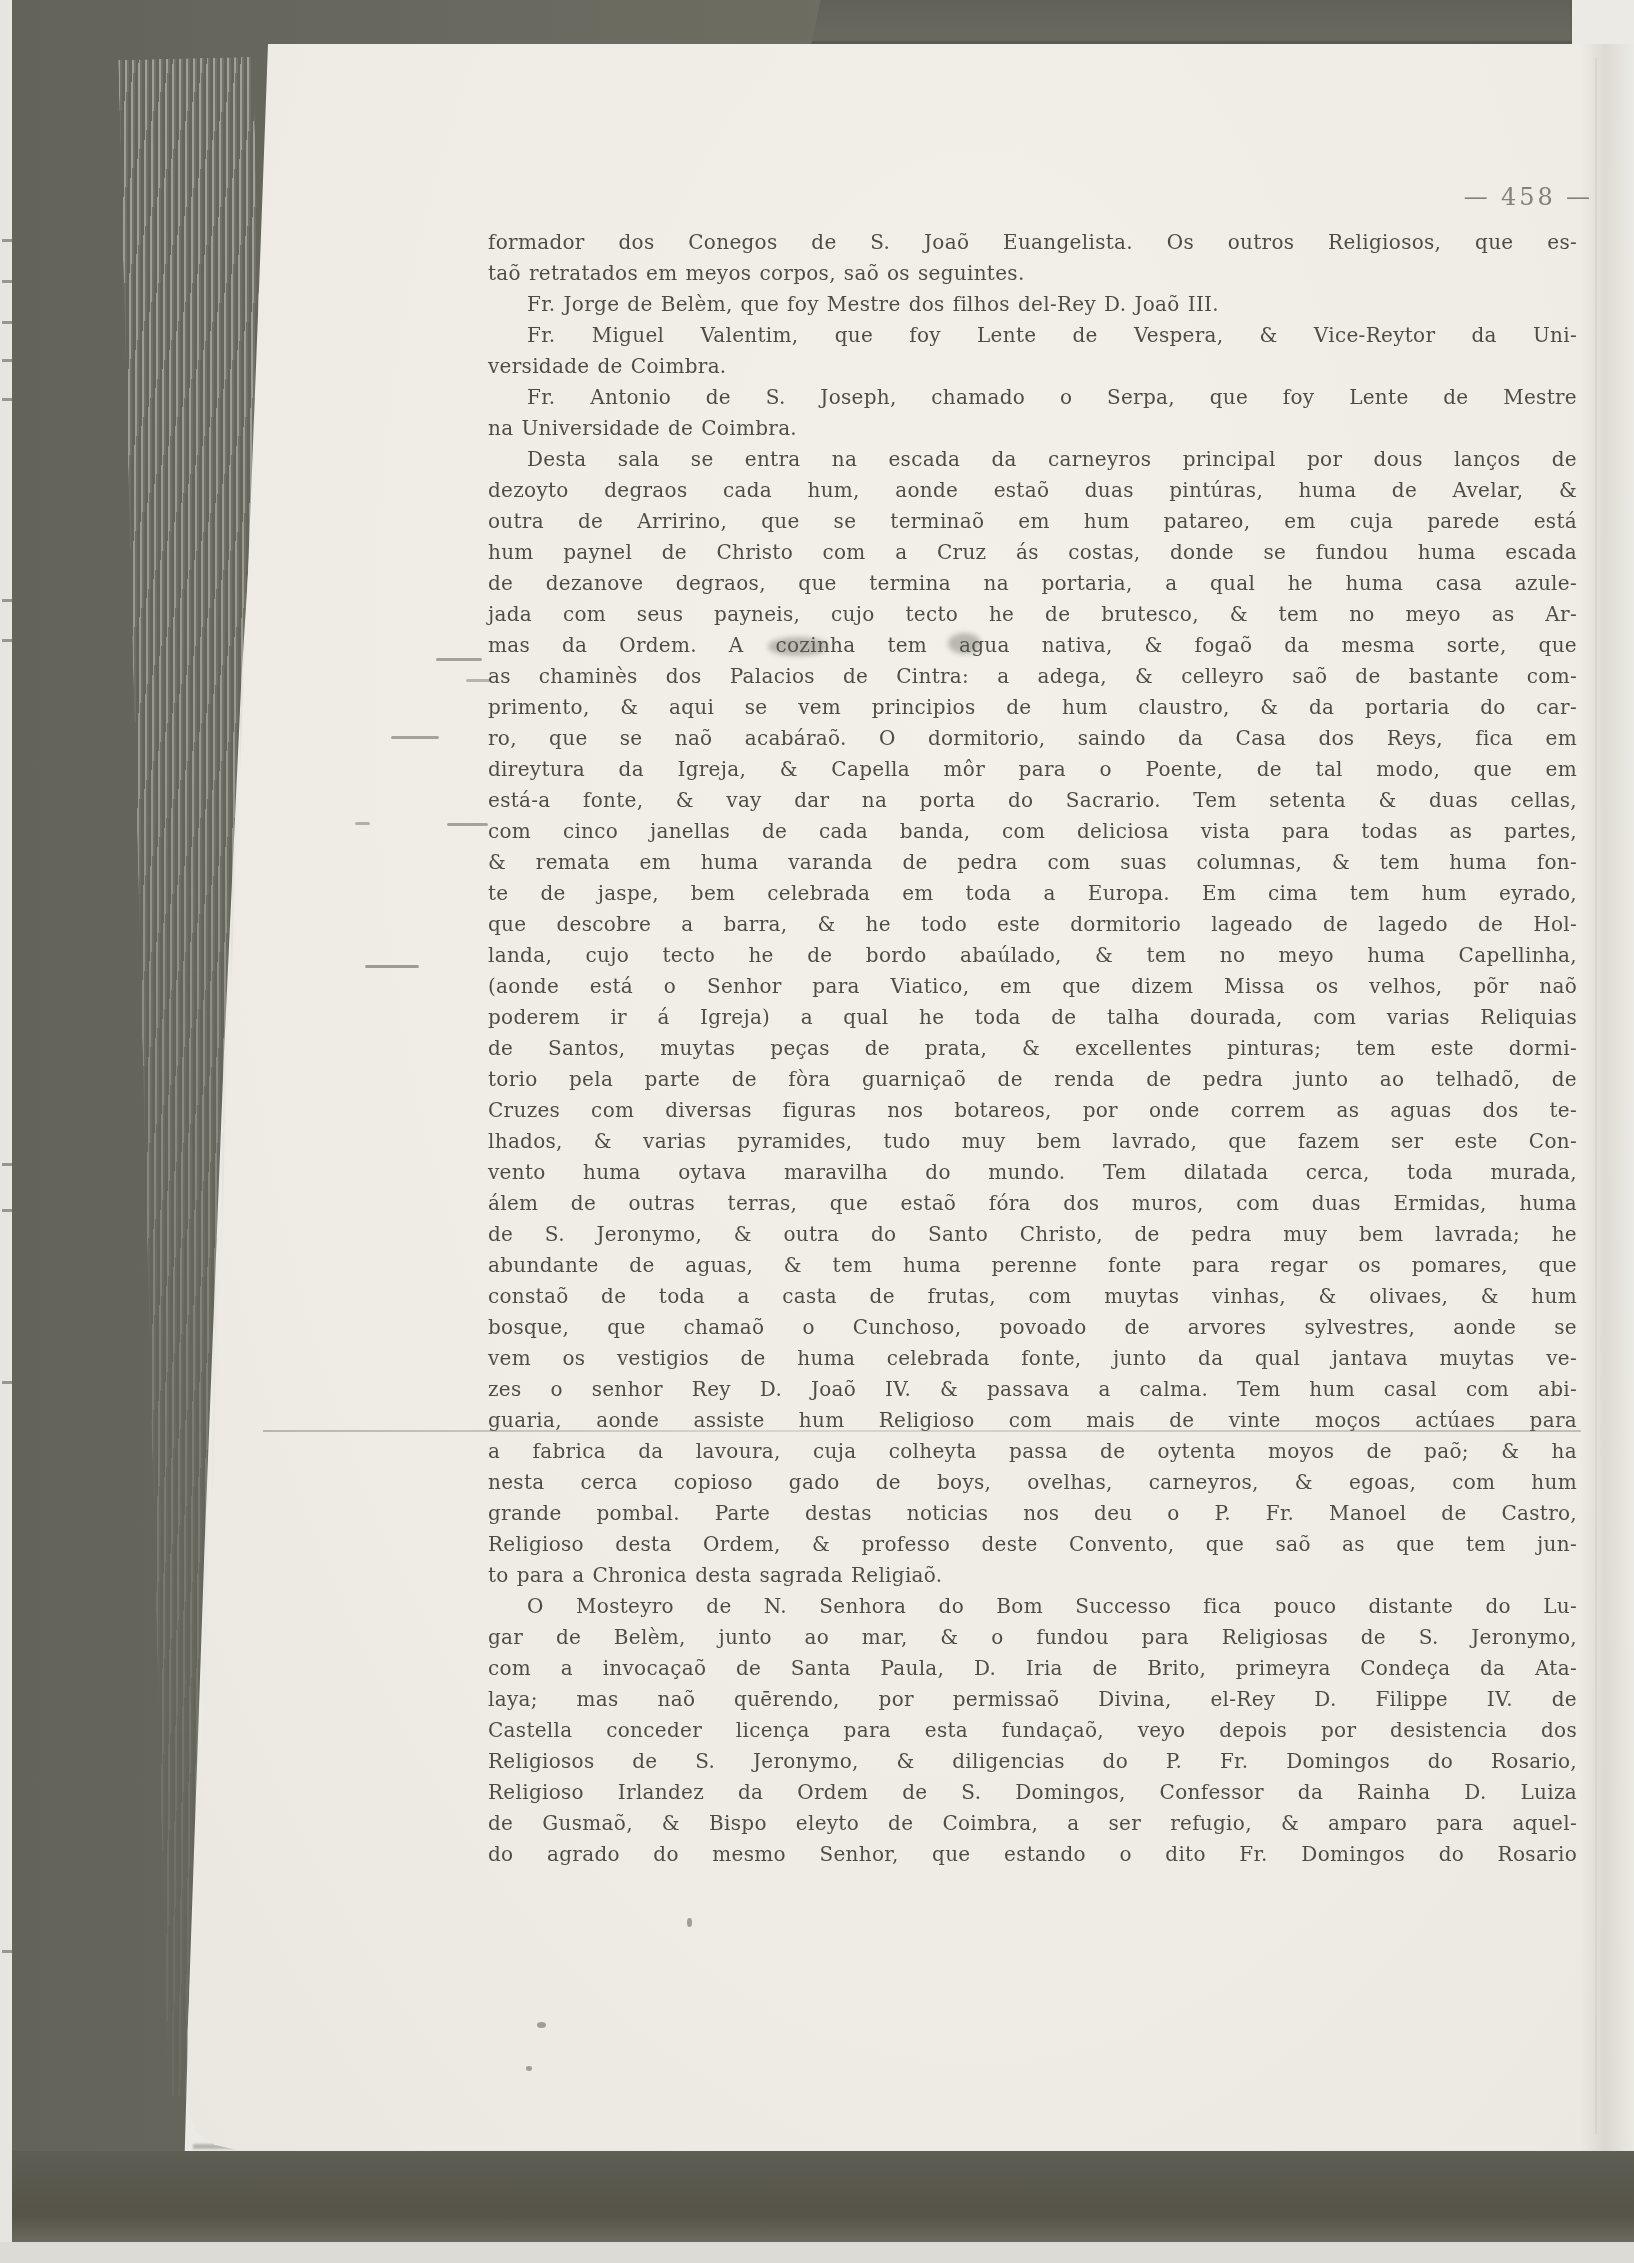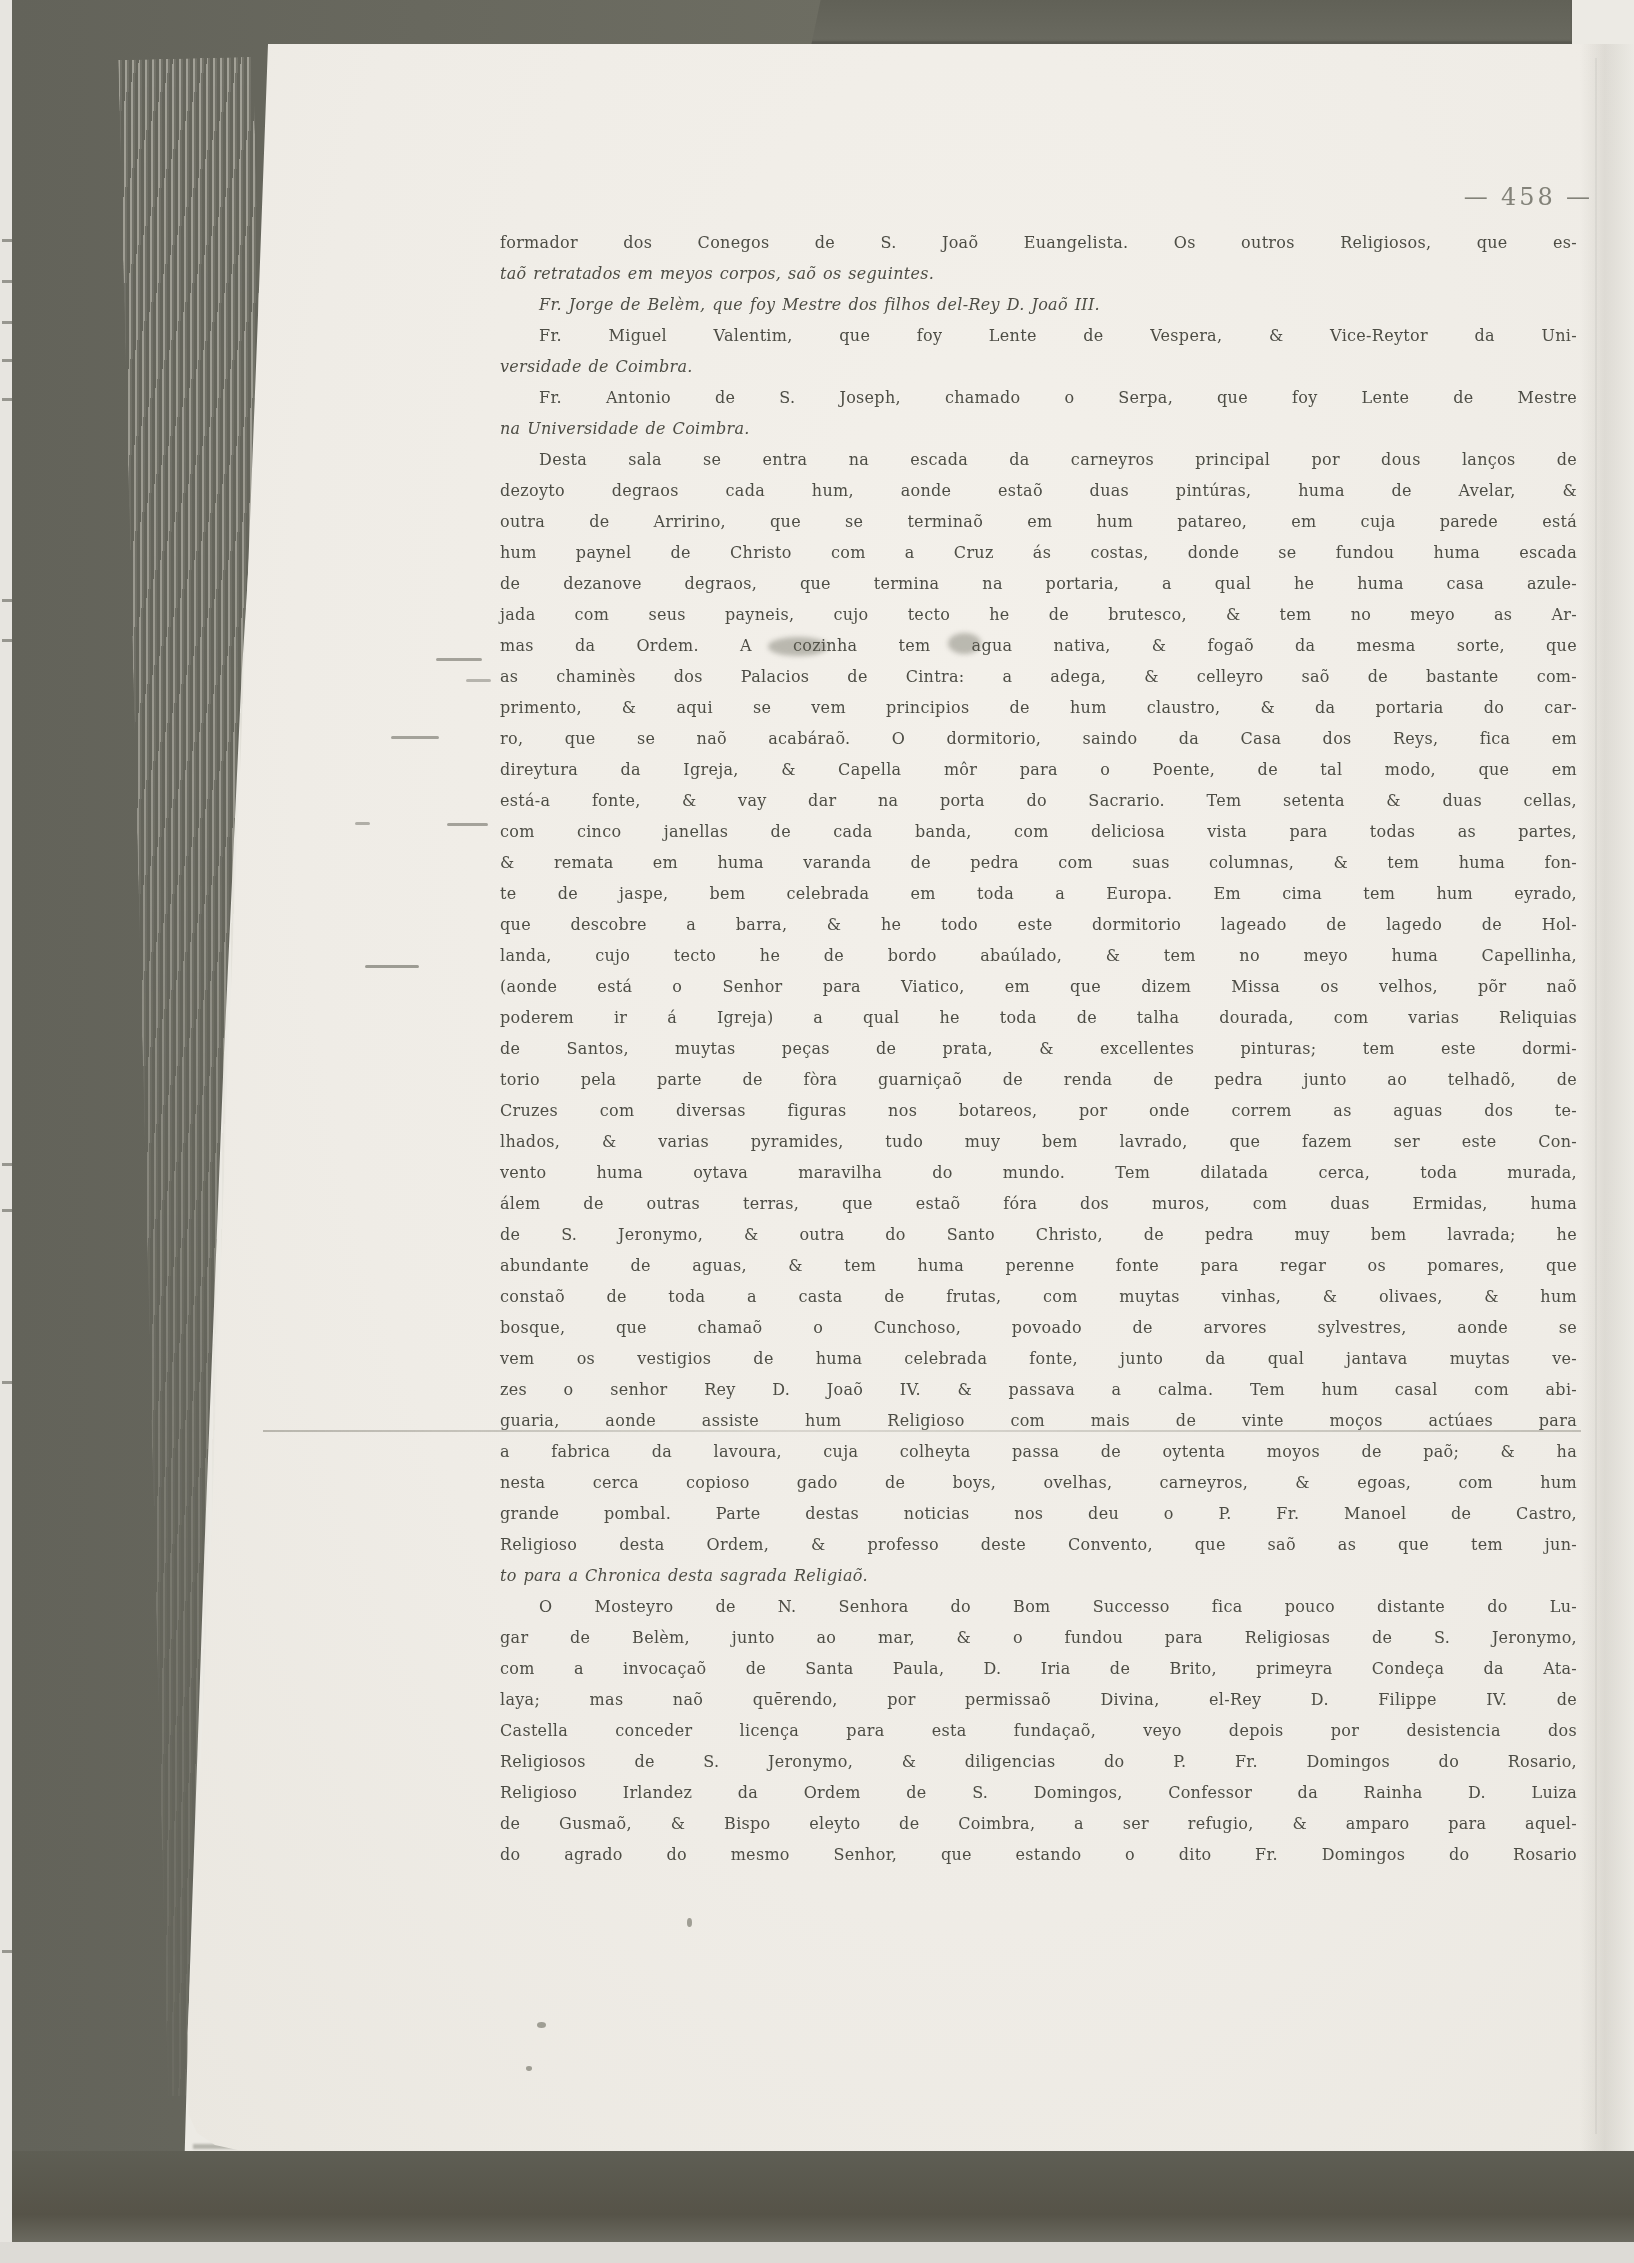--- a/index.html
+++ b/index.html
@@ -42,23 +42,23 @@
   #right-shade{position:absolute;left:1580px;top:44px;width:55px;height:2107px;
     background:linear-gradient(to right,rgba(130,128,118,0) 0%,rgba(130,128,118,.16) 45%,rgba(236,234,228,.9) 100%);}
   #right-fold{position:absolute;left:1595px;top:58px;width:1.9px;height:2076px;background:rgba(90,90,80,.07);}
   
   .tick{position:absolute;width:10.6px;height:2.9px;background:#55554c;opacity:.55;}
   
   #pagenum{position:absolute;left:512px;top:183px;width:1081px;text-align:right;
     font-size:24px;letter-spacing:2.9px;color:rgba(100,100,90,.78);}
   #textcol{position:absolute;left:488px;top:227px;width:1089px;color:#4d4d45;
     filter:blur(0.3px);letter-spacing:0.3px;word-spacing:1.4px;}
-  .tline{height:31px;font-size:16px;line-height:31px;
-    text-align:justify;text-align-last:justify;white-space:normal;margin-left:12px;}
-  .tline.pend{text-align-last:left;font-style:italic;}
+  .tline{height:31px;font-size:20px;line-height:31px;
+    text-align:justify;text-align-last:justify;white-space:normal;}
+  .tline.pend{text-align-last:left;}
   .tline.ind{text-indent:39px;}
   
   .mark{position:absolute;background:#5a5a50;border-radius:1.9px;filter:blur(0.5px);}
   .smudge{position:absolute;background:rgba(95,95,82,.38);border-radius:50%;filter:blur(2.4px);}
   .speck{position:absolute;background:rgba(95,95,82,.55);border-radius:50%;filter:blur(0.4px);}
   #scanline{position:absolute;left:263px;top:1430px;width:1318px;height:1.9px;
     background:linear-gradient(to right,rgba(120,118,106,.45),rgba(120,118,106,.2) 40%,rgba(120,118,106,.38));
     filter:blur(0.4px);}
 </style>
 </head>

